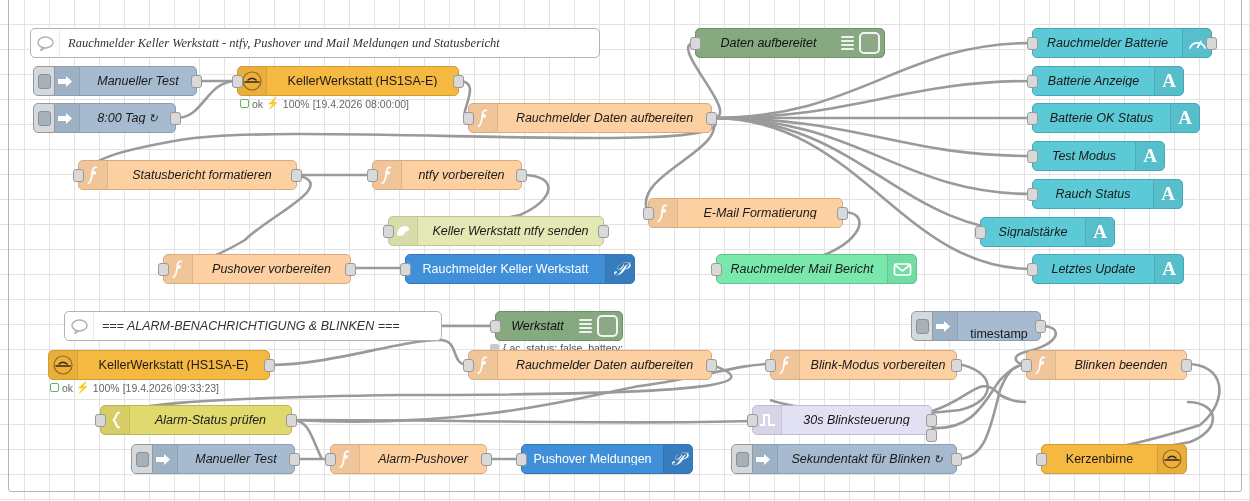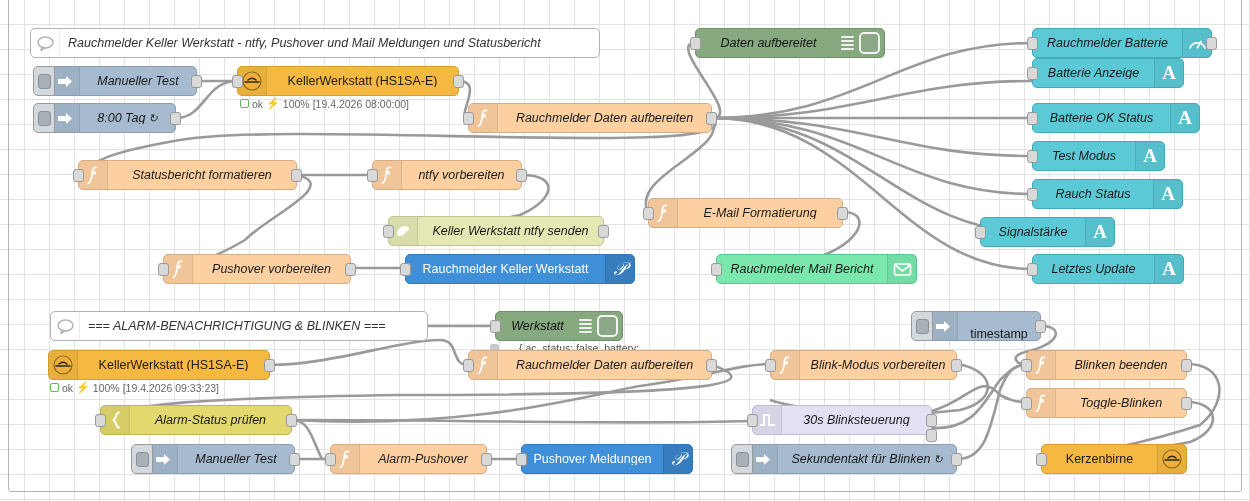--- a/index.html
+++ b/index.html
@@ -174,21 +174,21 @@
   .status .dim { color: #666; }
 
   .dstatus {
     position: absolute;
     z-index: 3;
     font-size: 10.5px;
     color: #555;
     white-space: nowrap;
     display: flex;
     align-items: center;
-    gap: 20px;
+    gap: 4px;
   }
   .dstatus .dot {
     width: 9px; height: 9px;
     background: #c9c9c9;
     border-radius: 2px;
     display: inline-block;
   }
 
   .repeat { font-size: 11px; color: #222; margin-left: 3px; }
 </style>
@@ -253,21 +253,21 @@
 
     <path d="M1041,326 C1065,326 1060,345 1025,352 C1010,356 1015,364 1026,364"></path>
 
     <path d="M957,459 C985,459 990,430 1000,390 C1008,370 1014,366 1026,364"></path>
 
     <path d="M1187,364 C1225,364 1230,400 1200,425 C1130,448 1070,456 1041,459"></path>
 
     <path d="M1187,402 C1220,402 1222,430 1190,442 C1120,456 1070,459 1041,459"></path>
   </svg>
 
-  <div class="node n-comment" style="left:30px; top:28px; width:570px;">
+  <div class="node n-comment" style="left:30px; top:28px; width:570px;font-family:Liberation Serif, serif;">
     <div class="ico left">
       <svg width="17" height="15" viewBox="0 0 17 15">
           <ellipse cx="8.5" cy="6.5" rx="7.5" ry="5.5" fill="none" stroke="#b0b0b0" stroke-width="1.4"></ellipse>
           <path d="M5,11 L4,14.5 L8,12" fill="none" stroke="#b0b0b0" stroke-width="1.4"></path>
         </svg>
     </div>
     <div class="label">Rauchmelder Keller Werkstatt - ntfy, Pushover und Mail Meldungen und Statusbericht</div>
   </div>
 
   <div class="node n-inject" style="left:50px; top:66px; width:147px;">
@@ -343,21 +343,21 @@
     <div class="label">Rauchmelder Batterie</div>
     <div class="ico right">
       <svg width="19" height="16" viewBox="0 0 19 16">
           <path d="M2,13 A8,8 0 0 1 17,13" stroke="#fff" stroke-width="1.7" fill="none" stroke-linecap="round"></path>
           <path d="M9.5,12.5 L13,6.5" stroke="#fff" stroke-width="1.7" stroke-linecap="round"></path>
         </svg>
     </div>
     <div class="port out"></div>
   </div>
 
-  <div class="node n-ui" style="left:1032px; top:58px; width:152px;">
+  <div class="node n-ui" style="left:1032px; top:66px; width:152px;">
     <div class="port in"></div>
     <div class="label">Batterie Anzeige</div>
     <div class="ico right">
         <span style="font-family:'Liberation Serif',serif;font-size:19px;font-weight:bold;">A</span>
       </div>
   </div>
 
   <div class="node n-ui" style="left:1032px; top:103px; width:168px;">
     <div class="port in"></div>
     <div class="label">Batterie OK Status</div>
@@ -465,21 +465,21 @@
     <div class="port in"></div>
     <div class="label">Rauchmelder Mail Bericht</div>
     <div class="ico right">
       <svg width="19" height="15" viewBox="0 0 19 15">
           <rect x="1.5" y="2" width="16" height="11" rx="1.5" fill="none" stroke="#fff" stroke-width="1.7"></rect>
           <path d="M2,3 L9.5,9 L17,3" fill="none" stroke="#fff" stroke-width="1.7"></path>
         </svg>
     </div>
   </div>
 
-  <div class="node n-comment" style="left:50px; top:311px; width:378px;">
+  <div class="node n-comment" style="left:64px; top:311px; width:378px;">
     <div class="ico left">
       <svg width="17" height="15" viewBox="0 0 17 15">
           <ellipse cx="8.5" cy="6.5" rx="7.5" ry="5.5" fill="none" stroke="#b0b0b0" stroke-width="1.4"></ellipse>
           <path d="M5,11 L4,14.5 L8,12" fill="none" stroke="#b0b0b0" stroke-width="1.4"></path>
         </svg>
     </div>
     <div class="label">=== ALARM-BENACHRICHTIGUNG &amp; BLINKEN ===</div>
   </div>
 
   <div class="node n-debug" style="left:495px; top:311px; width:128px;">
@@ -623,30 +623,20 @@
     <div class="port in"></div>
     <div class="ico left">
       <svg width="13" height="18" viewBox="0 0 13 18">
           <path d="M9.5,1.5 C6.5,1 5.5,3 5.3,6 L8,6 L7.8,7.6 L5.1,7.6 C4.6,12.5 4,16.5 1.3,17.2" stroke="#fff" stroke-width="1.7" fill="none" stroke-linecap="round"></path>
         </svg>
     </div>
     <div class="label">Blinken beenden</div>
     <div class="port out"></div>
   </div>
 
-  <div class="node n-func" style="left:1026px; top:388px; width:161px;">
-    <div class="port in"></div>
-    <div class="ico left">
-      <svg width="13" height="18" viewBox="0 0 13 18">
-          <path d="M9.5,1.5 C6.5,1 5.5,3 5.3,6 L8,6 L7.8,7.6 L5.1,7.6 C4.6,12.5 4,16.5 1.3,17.2" stroke="#fff" stroke-width="1.7" fill="none" stroke-linecap="round"></path>
-        </svg>
-    </div>
-    <div class="label">Toggle-Blinken</div>
-    <div class="port out"></div>
-  </div>
 
   <div class="node n-device noitalic" style="left:1041px; top:444px; width:146px;">
     <div class="port in"></div>
     <div class="label" style="font-style:normal;">Kerzenbirne</div>
     <div class="ico right">
       <svg width="20" height="20" viewBox="0 0 20 20">
           <circle cx="10" cy="10" r="9" fill="#f0ae3a" stroke="#8a6a1e" stroke-width="1.2"></circle>
           <path d="M3,11 L17,11 M6,9 Q10,5.5 14,9" stroke="#2e2a20" stroke-width="1.6" fill="none" stroke-linecap="round"></path>
         </svg>
     </div>

